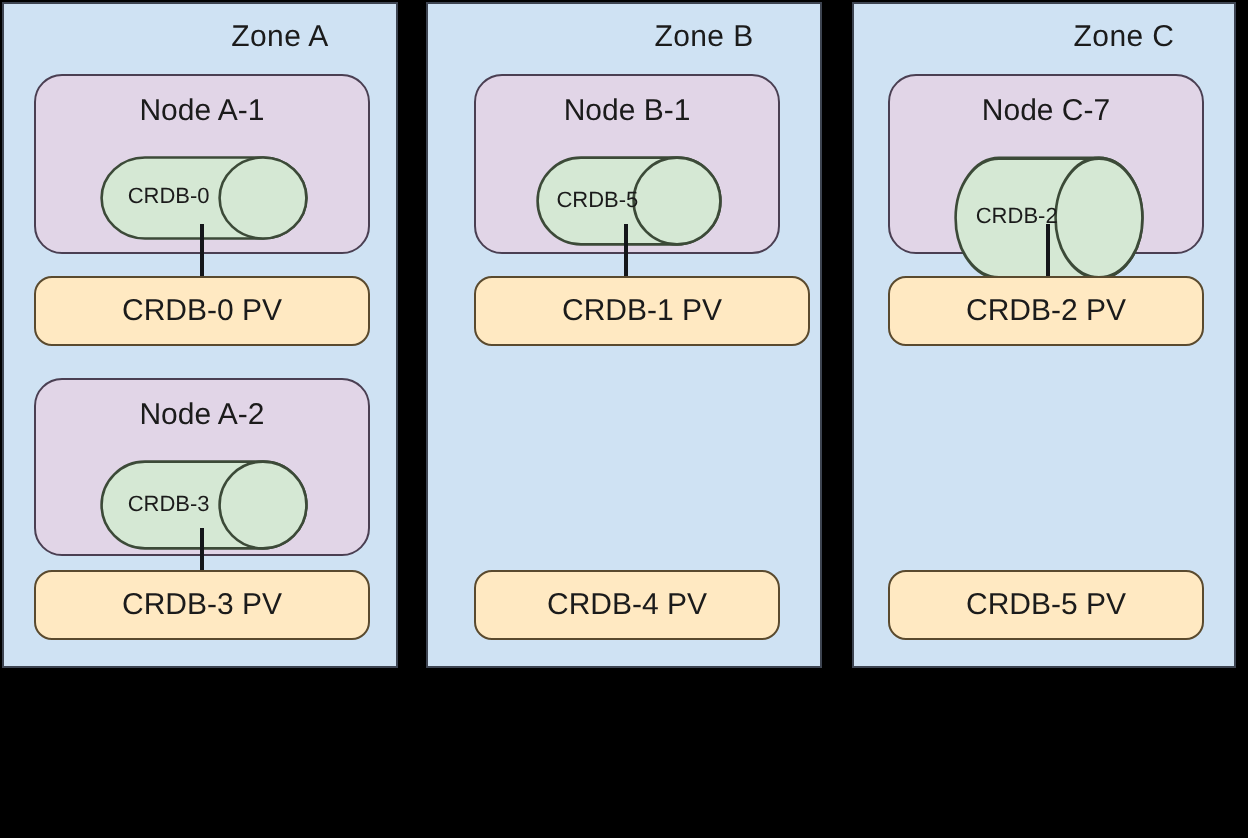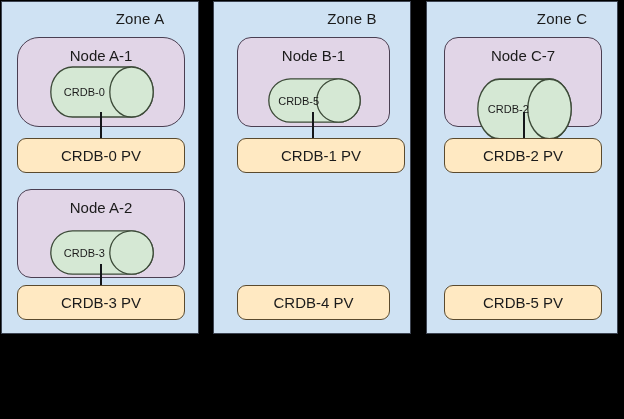--- a/index.html
+++ b/index.html
@@ -110,24 +110,24 @@
   }
 </style>
 </head>
 <body>
 
 <div class="canvas">
 
   <div class="zone" style="left:1px; top:1px; width:198px; height:333px;">
     <div class="zone-title">Zone A</div>
 
-    <div class="node" style="left:15px; top:35px; width:168px; height:90px;border-radius:22px;">
+    <div class="node" style="left:15px; top:35px; width:168px; height:90px;">
       <div class="node-title">Node A-1</div>
 
-      <div class="cyl" style="left:32px; top:28px; width:104px; height:52px;">
+      <div class="cyl" style="left:32px; top:40px; width:104px; height:42px;">
         <svg class="cyl-body" viewBox="0 0 104 45" preserveAspectRatio="none">
           <path d="M 22.5 0.8 L 81.5 0.8 A 21.7 21.7 0 0 1 81.5 44.2 L 22.5 44.2 A 21.7 21.7 0 0 1 22.5 0.8 Z" fill="#d5e8d4" stroke="#3c4a38" stroke-width="1.3"></path>
           <ellipse cx="81.5" cy="22.5" rx="21.7" ry="21.7" fill="#d5e8d4" stroke="#3c4a38" stroke-width="1.3"></ellipse>
         </svg>
         <div class="cyl-label">CRDB-0</div>
       </div>
     </div>
 
     <div class="connector" style="left:98px; top:110px; height:27px;"></div>
 

